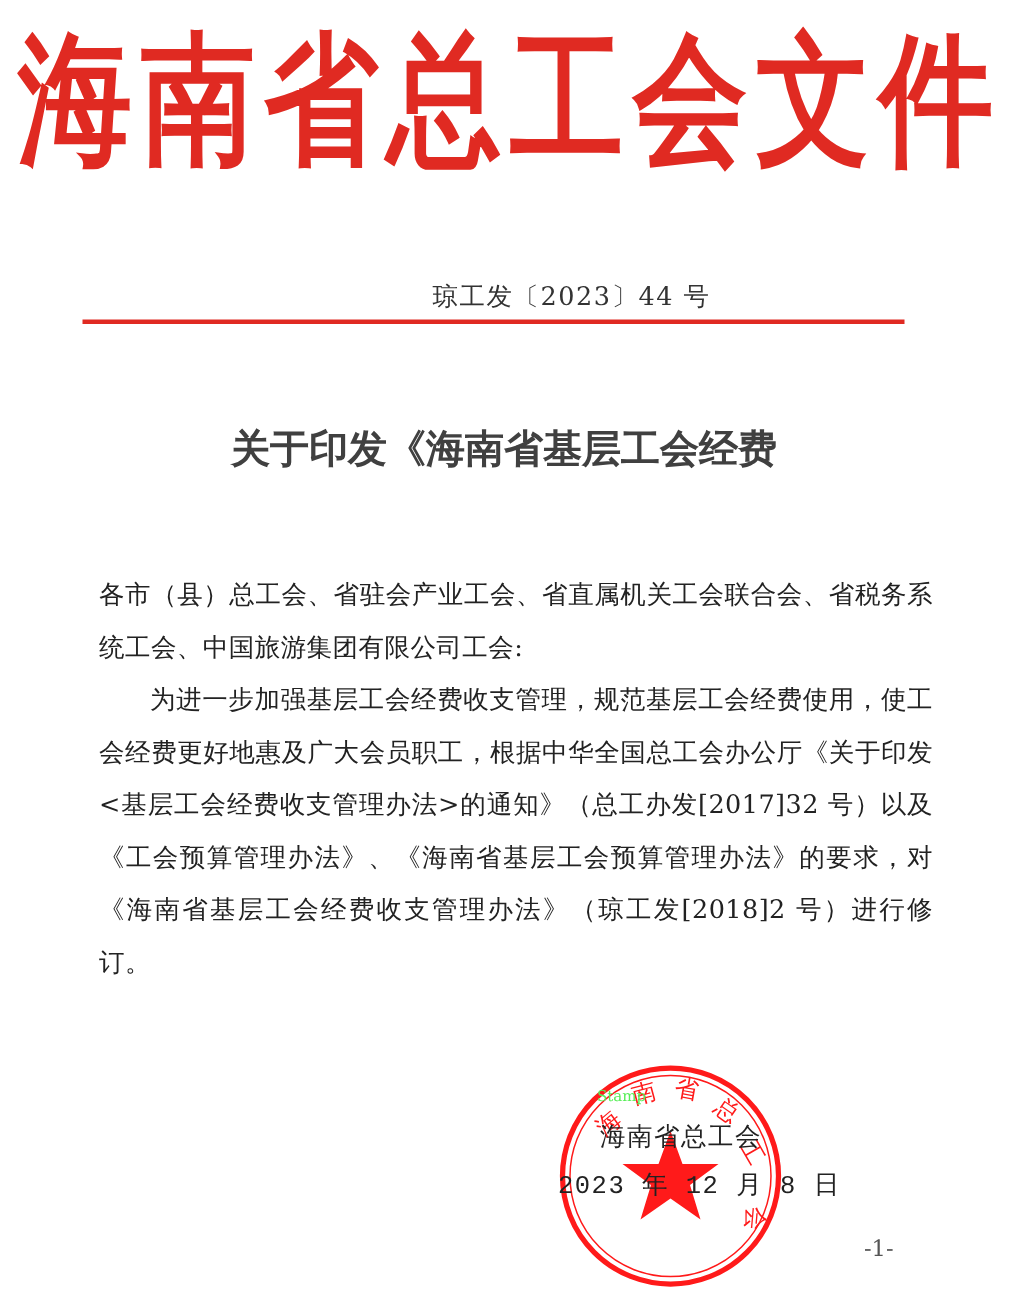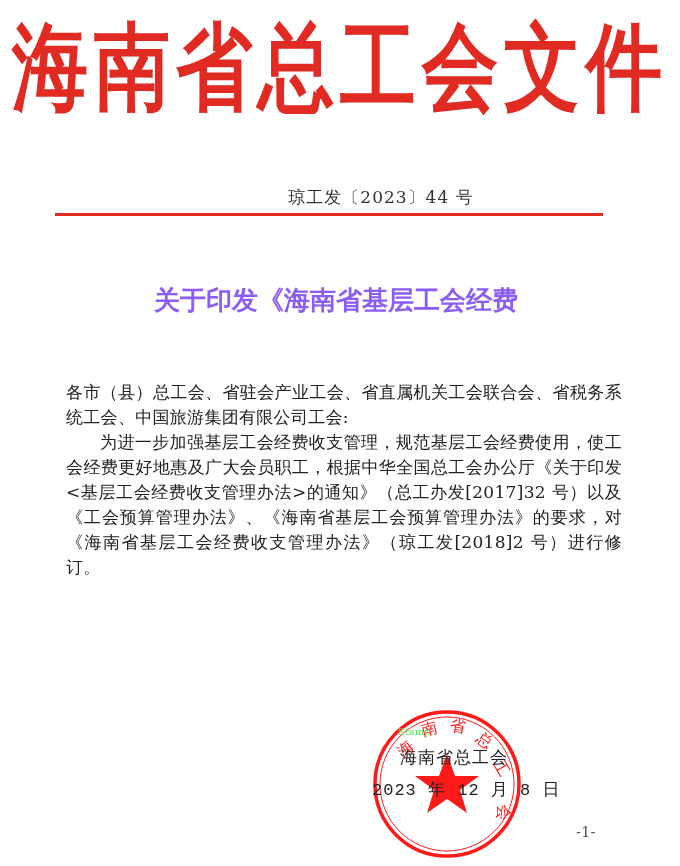--- a/index.html
+++ b/index.html
@@ -1,22 +1,22 @@
 <!DOCTYPE html>
 <html><head>
 <meta charset="utf-8">
 <style>
   html, body { margin:0; padding:0; background:#ffffff; }
   body { width:680px; height:866px; position:relative; overflow:hidden; font-family:"DejaVu Serif", serif; color:#1a1a1a; }
   .masthead { position:absolute; left:0; top:22px; width:680px; text-align:center; }
   .masthead span { display:inline-block; font-family:"DejaVu Sans", sans-serif; font-weight:bold; font-size:76px; color:#e02a22; letter-spacing:6px; transform:scaleY(1.25); transform-origin:center; line-height:90px; }
   .docno { position:absolute; left:0; top:186px; width:680px; text-align:center; font-size:17px; color:#333; letter-spacing:1px;padding-left:41px; }
   .redline { position:absolute; left:55px; top:213px; width:548px; height:3px; background:#e02a22; }
-  .title { position:absolute; left:0; top:282px; width:672px; text-align:center; font-family:"DejaVu Serif", serif; font-weight:bold; font-size:26px; line-height:36px; color:#8b5cf6; }
-  .body { position:absolute; left:66px; top:380px; width:556px; font-size:17px; line-height:25px; color:#222; text-align:justify; letter-spacing:0.3px; }
+  .title { position:absolute; left:0; top:282px; width:672px; text-align:center; font-family:"DejaVu Serif", serif; font-weight:bold; font-size:26px; line-height:36px; color:#404040; }
+  .body { position:absolute; left:66px; top:380px; width:556px; font-size:17px; line-height:35px; color:#222; text-align:justify; letter-spacing:0.3px; }
   .body p { margin:0; }
   .indent { text-indent:34px; }
   .seal { position:absolute; left:371px; top:708px; width:152px; height:152px; }
   .signer { position:absolute; left:400px; top:746px; font-size:17px; color:#222; letter-spacing:1px; }
   .date { position:absolute; left:372px; top:778px; font-size:17px; color:#222; letter-spacing:1px;font-family:Liberation Mono, monospace; }
   .stamp-label { position:absolute; left:398px; top:726px; font-size:10px; color:#55ee55; }
   .pagenum { position:absolute; left:576px; top:823px; font-size:15px; color:#555; }
 </style>
 </head>
 <body>

